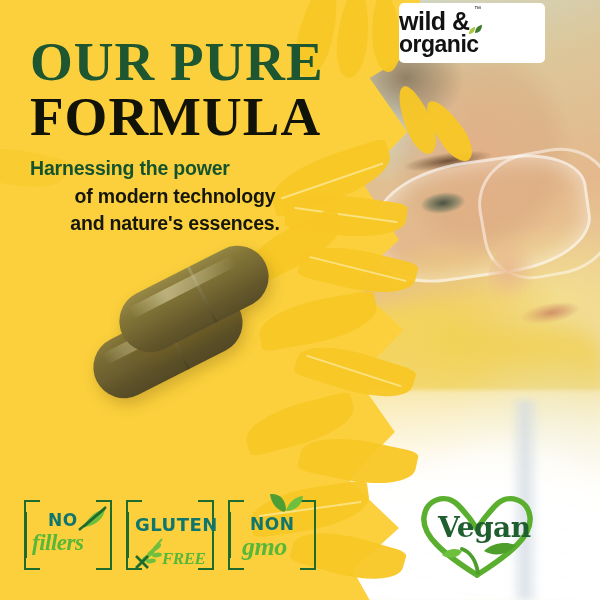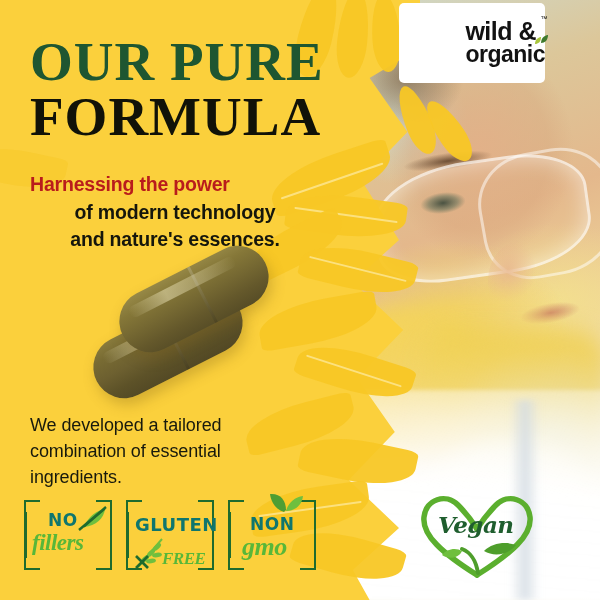--- a/index.html
+++ b/index.html
@@ -62,42 +62,42 @@
   .petal-vein{position:absolute;background:rgba(255,245,200,.55);height:1.5px;border-radius:2px;}
 
   
   .headline{position:absolute;left:30px;top:36px;width:340px;}
   .h1-a,.h1-b{font-family:"Liberation Serif",serif;font-weight:bold;letter-spacing:1px;line-height:.96;}
   .h1-a{font-size:55px;color:#1E5631;}
   .h1-b{font-size:55px;color:#111208;margin-top:2px;}
 
   .sub{position:absolute;left:30px;top:155px;width:290px;
     font-size:19.5px;font-weight:bold;line-height:1.42;letter-spacing:-.2px;}
-  .sub .l1{color:#b91c1c;margin-top:16px;}
+  .sub .l1{color:#14532d;}
   .sub .l2,.sub .l3{color:#15160c;text-align:center;}
 
   .body-copy{position:absolute;left:30px;top:412px;width:270px;
     font-size:18px;line-height:1.45;color:#181a0d;letter-spacing:-.1px;}
 
   
   .caps{position:absolute;left:88px;top:268px;width:190px;height:125px;}
   .cap{position:absolute;width:160px;height:62px;border-radius:31px;
     background:linear-gradient(178deg,#8a7c3d 0%,#786b33 22%,#6d6030 48%,#5d5228 72%,#514724 100%);
     box-shadow:0 7px 14px rgba(120,90,20,.3);}
   .cap .shine{position:absolute;left:16px;top:9px;width:118px;height:12px;border-radius:8px;
     background:linear-gradient(90deg,rgba(226,218,170,0),rgba(232,224,180,.55) 35%,rgba(236,228,186,.3) 70%,rgba(226,218,170,0));}
   .cap .seam{position:absolute;top:0;bottom:0;width:3px;
     background:linear-gradient(180deg,rgba(255,255,255,.18),rgba(0,0,0,.12));}
   .cap1{left:0;top:46px;transform:rotate(-27deg);}
   .cap2{left:26px;top:0;transform:rotate(-27deg);
     background:linear-gradient(178deg,#988a48 0%,#857738 24%,#756832 50%,#64582b 76%,#564c26 100%);}
 
   
-  .logo{position:absolute;left:399px;top:3px;width:146px;height:80px;background:#fff;border-radius:5px;
-    display:flex;align-items:center;justify-content:flex-end;}
+  .logo{position:absolute;left:399px;top:3px;width:146px;height:60px;background:#fff;border-radius:5px;
+    display:flex;align-items:center;justify-content:flex-start;}
   .logo-in{position:relative;text-align:left;}
   .logo-l1,.logo-l2{font-weight:bold;color:#121212;letter-spacing:-.5px;line-height:.94;}
   .logo-l1{font-size:25px;}
   .logo-l2{font-size:23px;}
   .tm{position:absolute;right:-2px;top:-4px;font-size:7px;color:#121212;font-weight:normal;}
   .logo-leaf{position:absolute;right:-4px;top:14px;}
 
   
   .badges{position:absolute;left:24px;top:500px;display:flex;gap:14px;}
   .badge{position:relative;width:88px;height:70px;}
@@ -113,22 +113,22 @@
     font-weight:bold;font-size:17px;color:#0f766e;letter-spacing:.5px;}
   .bw2{position:absolute;left:8px;top:30px;font-family:Liberation Serif, serif;font-style:italic;
     font-weight:bold;font-size:23px;color:#58B739;letter-spacing:-.5px;}
   .badge2 .bw1{left:9px;top:14px;font-size:18px;}
   .badge2 .bw2{left:36px;top:36px;font-size:17px;color:#58B739;margin-top:13px;}
   .badge3 .bw1{left:22px;top:14px;}
   .badge3 .bw2{left:14px;top:32px;font-size:26px;}
 
   
   .vegan{position:absolute;left:412px;top:487px;width:130px;height:100px;}
-  .vegan-txt{position:absolute;left:26px;top:24px;font-family:"DejaVu Serif",serif;font-style:italic;
-    font-weight:bold;font-size:23px;color:#1F5E2E;letter-spacing:-.5px;}
+  .vegan-txt{position:absolute;left:26px;top:24px;font-family:"DejaVu Serif",serif;
+    font-weight:bold;font-size:28px;color:#1F5E2E;letter-spacing:-.5px;}
 </style>
 </head>
 <body>
 
 <div id="poster">
 
   <div class="photo">
     <div class="ph-hairline"></div>
     <div class="ph-brow"></div>
     <div class="ph-eye"></div>
@@ -183,25 +183,20 @@
     <div class="cap cap1">
       <div class="shine"></div>
       <div class="seam" style="left:86px;"></div>
     </div>
     <div class="cap cap2">
       <div class="shine"></div>
       <div class="seam" style="left:88px;"></div>
     </div>
   </div>
 
-  <div class="body-copy">
-    <div>We developed a tailored</div>
-    <div>combination of essential</div>
-    <div>ingredients.</div>
-  </div>
 
   <div class="logo">
     <div class="logo-in">
       <div class="logo-l1">
         <span>wild &amp;</span><span class="tm">™</span>
       </div>
       <div class="logo-l2">organic</div>
       <span class="logo-leaf">
         <svg width="20" height="18" viewBox="0 0 20 18">
           <path d="M12 9 C12 3, 17 1, 19 1 C19 6, 16 9, 12 9 Z" fill="#3F7A2E"></path>

